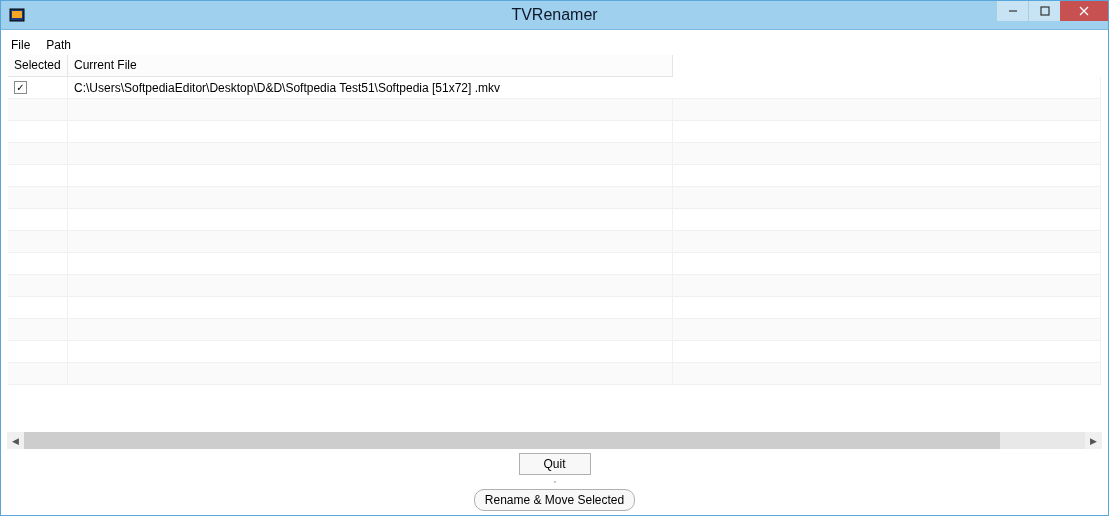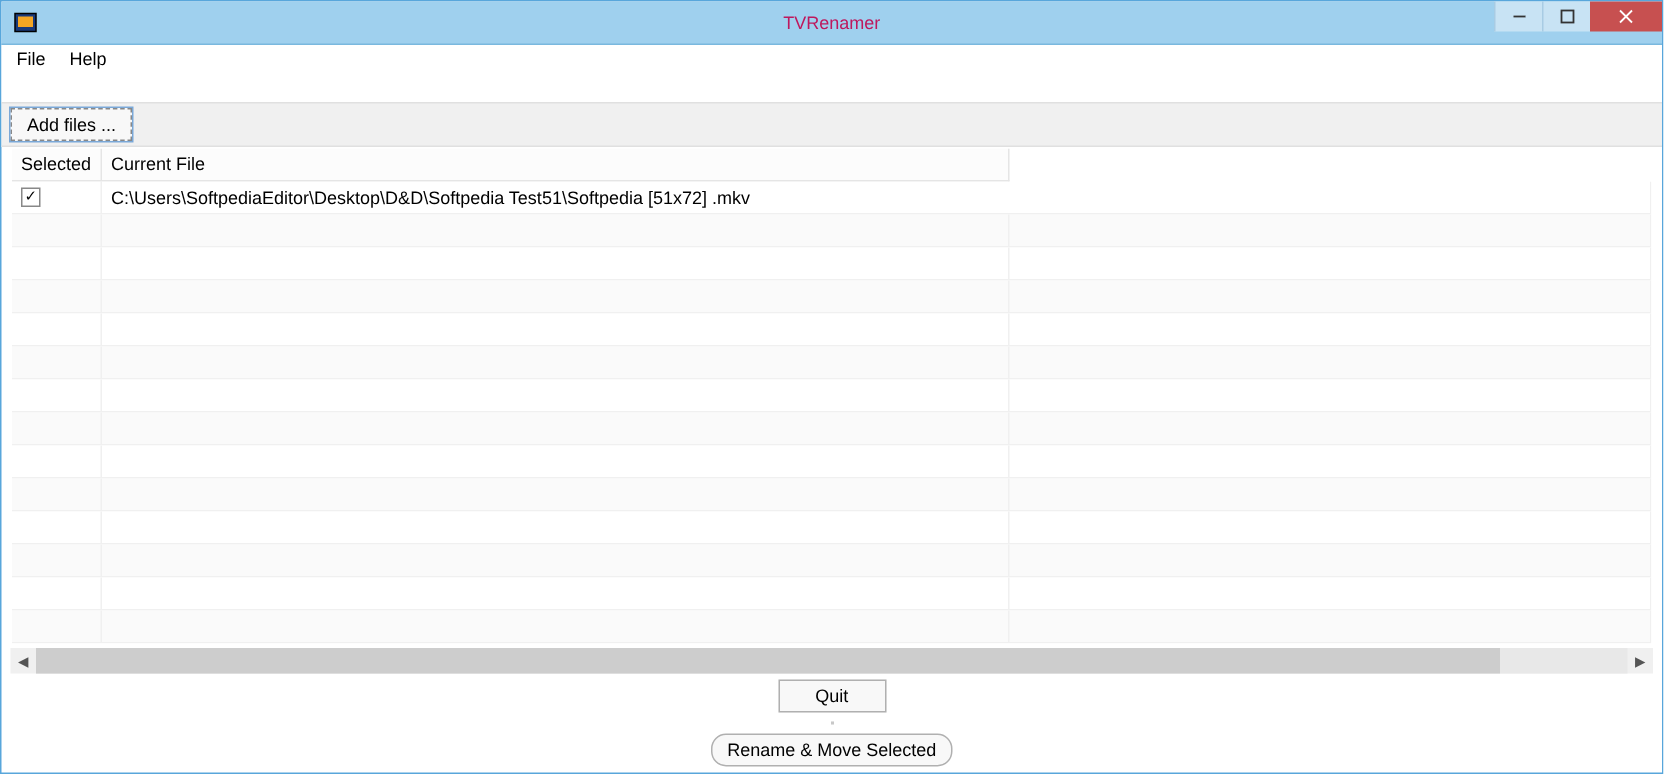--- a/index.html
+++ b/index.html
@@ -32,22 +32,22 @@
   height: 16px;
   margin-left: 8px;
   display: inline-block;
   position: relative;
 }
 .titlebar-icon svg { display: block; }
 .titlebar-title {
   position: absolute;
   left: 50%;
   transform: translateX(-50%);
-  color: #be185d;
-  font-size: 12px;
+  color: #0f172a;
+  font-size: 16px;
 }
 .window-controls {
   position: absolute;
   right: 0;
   top: 0;
   display: flex;
   height: 20px;
 }
 .win-btn {
   width: 32px;
@@ -61,24 +61,24 @@
   background: #c8e3f4;
   border-left: 1px solid #a8cce4;
   color: #333;
 }
 .win-btn.close {
   width: 48px;
   background: #c75050;
   color: #fff;
 }
 .menubar {
-  height: 38px;
-  background: #fff;
-  display: flex;
-  align-items: flex-start;
+  height: 24px;
+  background: #fff;
+  display: flex;
+  align-items: flex-end;
   padding: 0 4px;
   gap: 4px;
 }
 .menu-item {
   padding: 2px 6px;
   font-size: 12px;
 }
 .toolbar {
   height: 30px;
   background: #f0f0f0;
@@ -237,26 +237,23 @@
         <svg width="10" height="10" viewBox="0 0 10 10">
             <line x1="1" y1="1" x2="9" y2="9" stroke="#fff" stroke-width="1.2"></line>
             <line x1="9" y1="1" x2="1" y2="9" stroke="#fff" stroke-width="1.2"></line>
           </svg>
       </div>
     </div>
   </div>
 
   <div class="menubar">
     <div class="menu-item">File</div>
-    <div class="menu-item">Help</div>
+    <div class="menu-item">Path</div>
   </div>
 
-  <div class="toolbar">
-    <button class="btn focused">Add files ...</button>
-  </div>
 
   <div class="content">
     <div class="table-area">
       <div class="table-header">
         <div class="th col-selected">Selected</div>
         <div class="th col-current">Current File</div>
       </div>
       <div class="table-body">
         <div class="row">
           <div class="cell col-selected">

